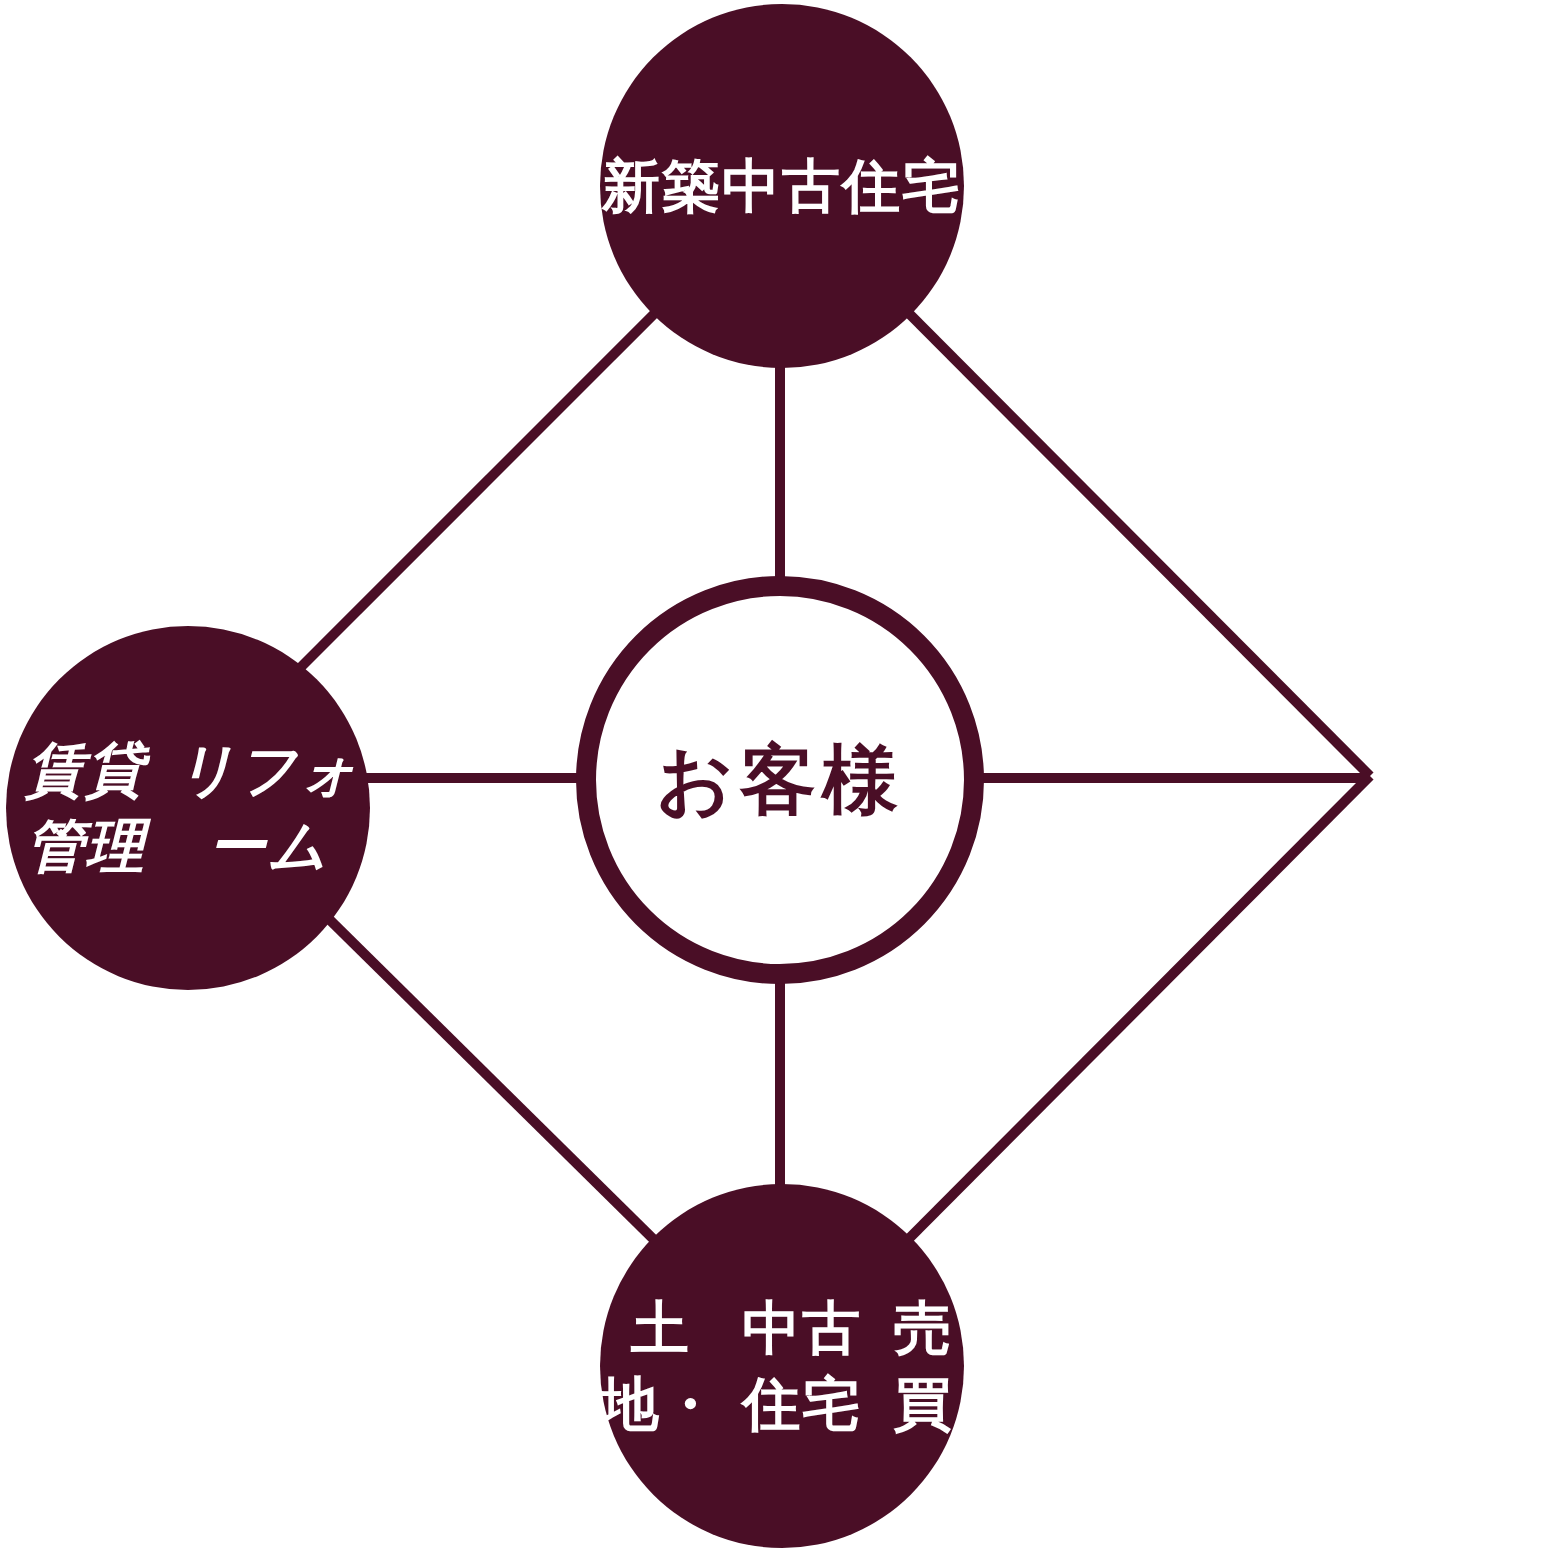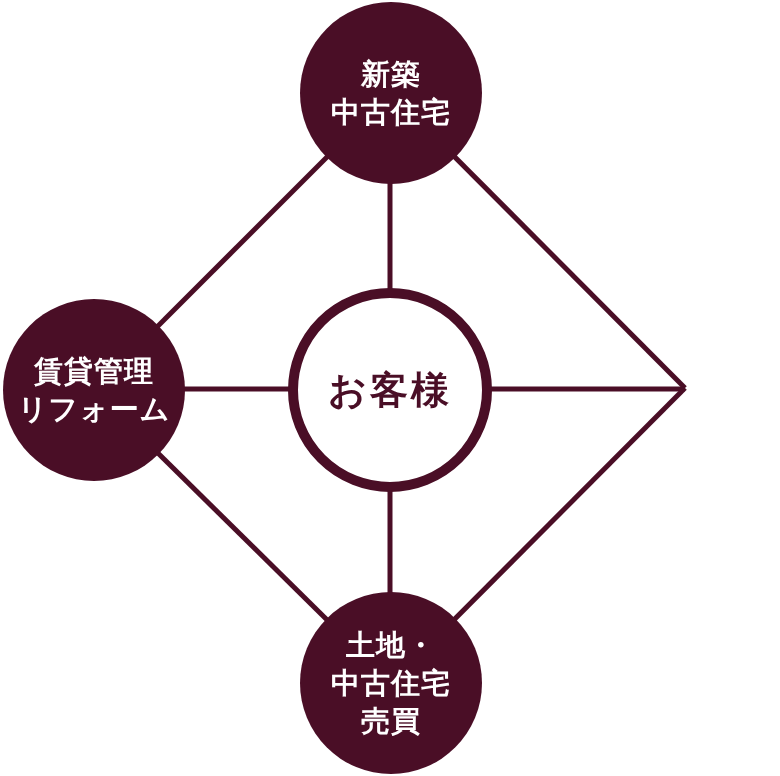--- a/index.html
+++ b/index.html
@@ -27,21 +27,21 @@
   }
   .connectors line {
     stroke: var(--maroon);
     stroke-width: 5;
   }
   .node {
     position: absolute;
     z-index: 1;
     border-radius: 50%;
     display: flex;
-    flex-direction: column;
+    flex-direction: row;
     align-items: center;
     justify-content: center;
     text-align: center;
     box-sizing: border-box;
   }
   .node.outer {
     width: 182px;
     height: 182px;
     background: var(--maroon);
     color: var(--white);
@@ -54,21 +54,21 @@
     width: 204px;
     height: 204px;
     background: var(--white);
     border: 10px solid var(--maroon);
     color: var(--maroon);
     font-size: 38px;
     font-weight: bold;
     letter-spacing: 3px;
   }
   .node-top    { left: 300px; top: 2px; }
-  .node-left   { left: 3px;   top: 299px; }
+  .node-left   { left: 3px;   top: 313px; font-style: italic; }
   .node-right  { left: 594px; top: 297px; }
   .node-bottom { left: 300px; top: 592px; }
   .node-center { left: 288px; top: 288px; }
   .label-line { display: block; }
 </style>
 </head>
 <body>
 
 <div class="stage">
 

